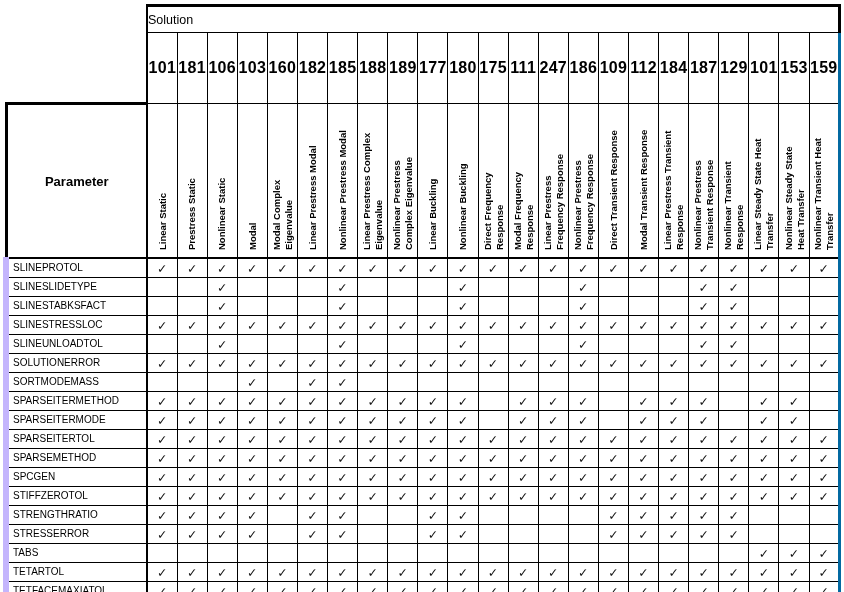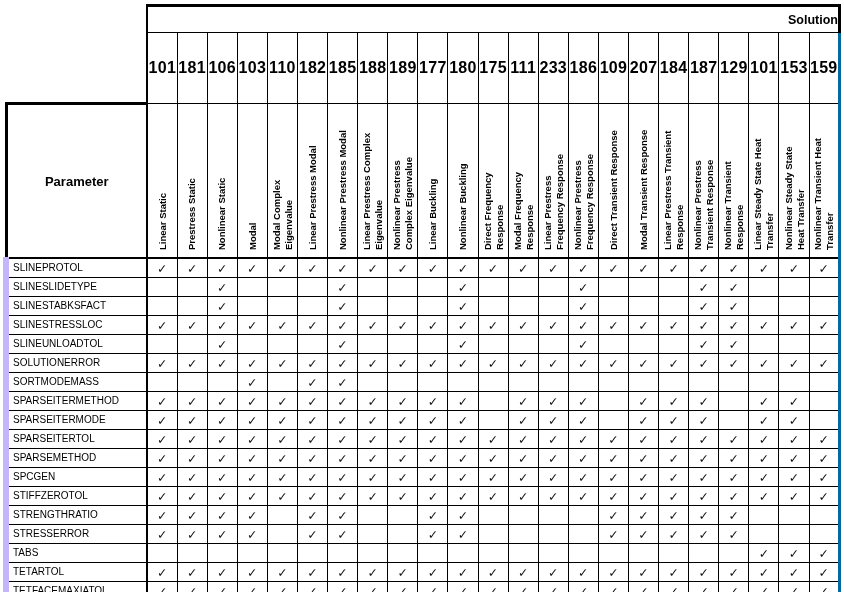--- a/index.html
+++ b/index.html
@@ -11,21 +11,21 @@
     position:absolute;left:3px;top:4px;
     border-collapse:collapse;table-layout:fixed;width:838px;
   }
   col.lab{width:141px;}
   td,th{border:1px solid #000;padding:0;font-weight:normal;background:#fff;}
   
   td.corner{border:none;background:transparent;}
   th.solution{
     border-top:3px solid #000;border-right:3px solid #000;border-left:2px solid #000;
     border-bottom:1px solid #000;
-    height:25px;font-size:12.5px;font-weight:bold;text-align:right;vertical-align:middle;
+    height:25px;font-size:12.5px;font-weight:normal;text-align:left;vertical-align:middle;
   }
   th.num{
     height:70px;font-size:16px;font-weight:bold;text-align:center;vertical-align:middle;
     letter-spacing:0.3px;
   }
   th.num.firstcol{border-left:2px solid #000;}
   th.param{
     border-left:3px solid #000;border-top:3px solid #000;
     border-right:2px solid #000;border-bottom:2px solid #000;
     font-size:13px;font-weight:bold;text-align:center;vertical-align:middle;
@@ -86,33 +86,33 @@
       <thead>
         <tr>
           <td class="corner" rowspan="2"></td>
           <th class="solution" colspan="23">Solution</th>
         </tr>
         <tr>
           <th class="num firstcol">101</th>
           <th class="num">181</th>
           <th class="num">106</th>
           <th class="num">103</th>
-          <th class="num">110</th>
+          <th class="num">160</th>
           <th class="num">182</th>
           <th class="num">185</th>
           <th class="num">188</th>
           <th class="num">189</th>
           <th class="num">177</th>
           <th class="num">180</th>
           <th class="num">175</th>
           <th class="num">111</th>
-          <th class="num">233</th>
+          <th class="num">247</th>
           <th class="num">186</th>
           <th class="num">109</th>
-          <th class="num">207</th>
+          <th class="num">112</th>
           <th class="num">184</th>
           <th class="num">187</th>
           <th class="num">129</th>
           <th class="num">101</th>
           <th class="num">153</th>
           <th class="num lastcol">159</th>
         </tr>
         <tr>
           <th class="param">Parameter</th>
           <th class="colname"><div class="rot">Linear Static</div></th>

